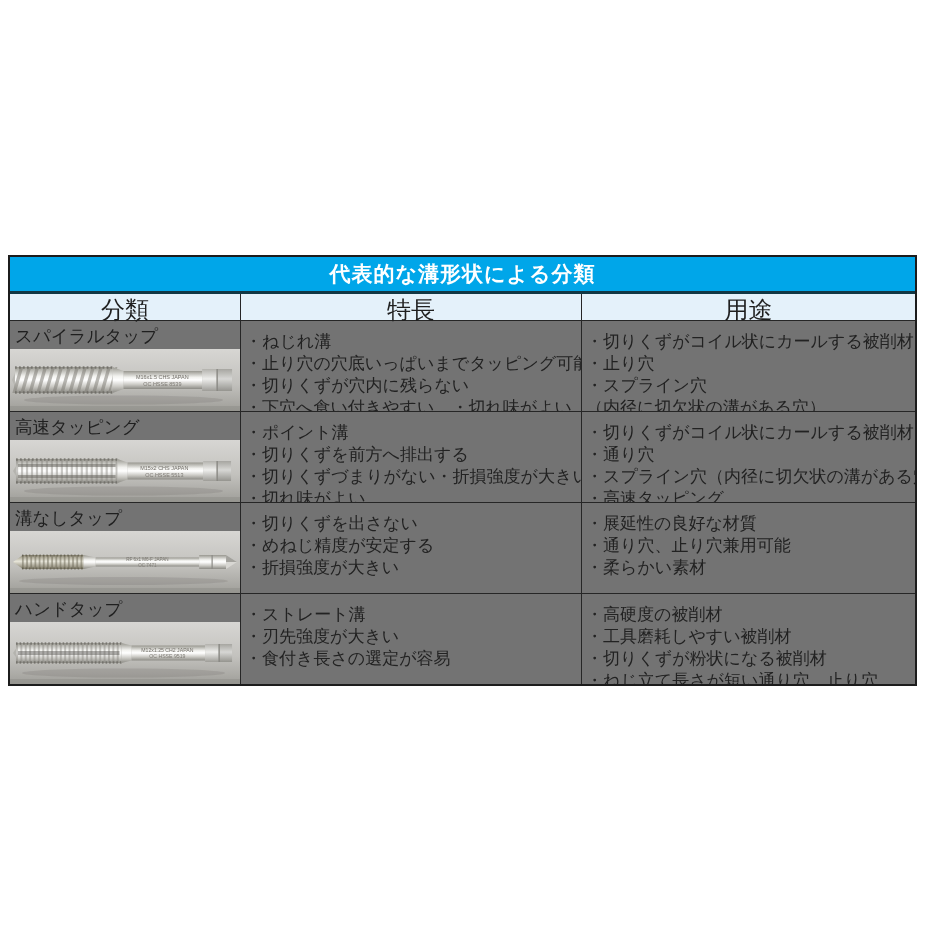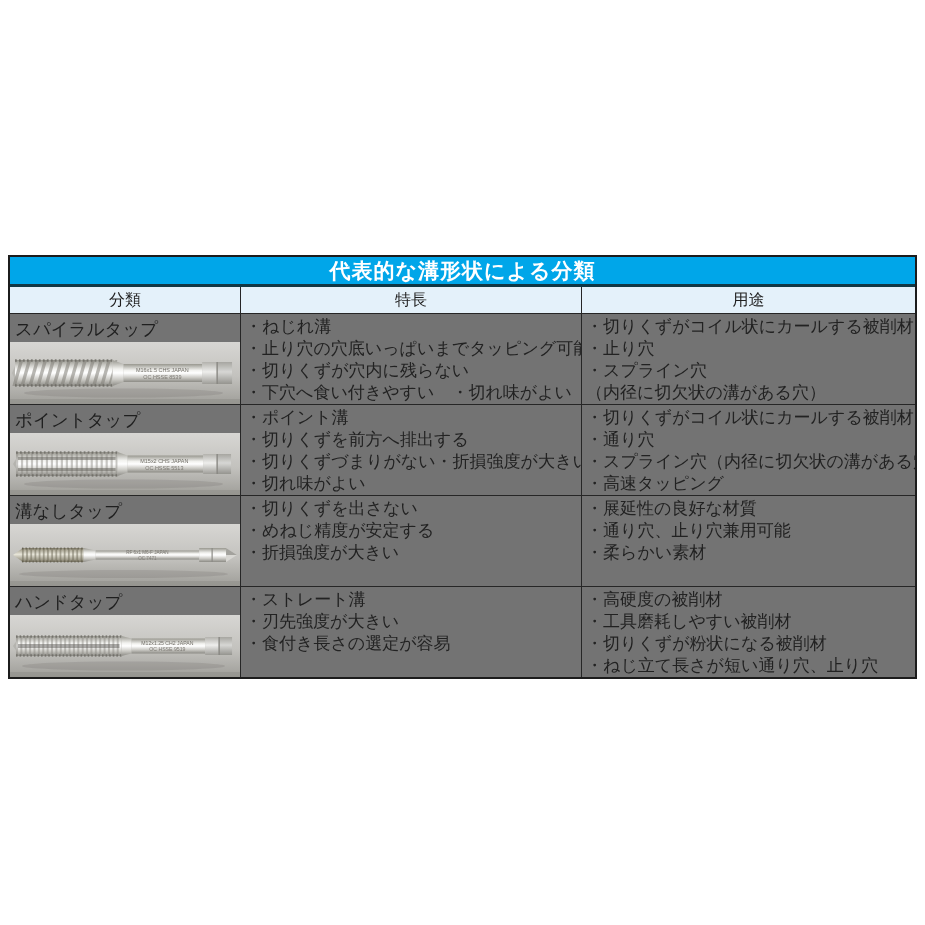--- a/index.html
+++ b/index.html
@@ -6,48 +6,48 @@
   body{
     width:925px;height:925px;background:#ffffff;position:relative;overflow:hidden;
     font-family:"Liberation Sans","DejaVu Sans",sans-serif;
     -webkit-font-smoothing:antialiased;
   }
   .tap-table{
     position:absolute;left:8px;top:255px;width:909px;
     border:2px solid #1c1c1c;box-sizing:border-box;background:#fff;
   }
   .title-bar{
-    height:30px;box-sizing:border-box;
+    height:37px;box-sizing:border-box;
     background:#00a6e9;color:#fff;
     border-bottom:3px solid #113744;
     font-size:21px;font-weight:bold;letter-spacing:1px;
     display:flex;align-items:center;justify-content:center;
   }
   .cols-header{
     display:grid;grid-template-columns:231px 341px 1fr;
     height:26px;background:#e4f1fa;
   }
   .hcell{
     display:flex;align-items:center;justify-content:center;
-    font-size:16px;color:#1f1f1f;box-sizing:border-box;
+    font-size:24px;color:#1f1f1f;box-sizing:border-box;
   }
   .hcell.b, .cell.b{border-right:1.5px solid #262626;}
   .row{
     display:grid;grid-template-columns:231px 341px 1fr;
     height:90px;border-top:1.5px solid #262626;background:#737373;
   }
   .cell{box-sizing:border-box;position:relative;overflow:hidden;}
   .tap-name{
     font-size:17.5px;color:#1f1f1f;padding:3px 5px 0 5px;white-space:nowrap;
   }
   .tap-photo{
     position:absolute;left:0;right:0;bottom:0;height:62px;
   }
   .tap-photo svg{display:block;width:100%;height:100%;}
-  .txtcell{padding:2px 2px 0 4px;}
+  .txtcell{padding:10px 2px 0 4px;}
   .line{
     font-size:17px;line-height:22px;color:#222;white-space:nowrap;
   }
 </style>
 </head>
 <body>
 
 <div class="tap-table">
 
   <div class="title-bar">代表的な溝形状による分類</div>
@@ -111,21 +111,21 @@
     <div class="cell txtcell">
       <div class="line">・切りくずがコイル状にカールする被削材</div>
       <div class="line">・止り穴</div>
       <div class="line">・スプライン穴</div>
       <div class="line"> （内径に切欠状の溝がある穴）</div>
     </div>
   </div>
 
   <div class="row">
     <div class="cell b">
-      <div class="tap-name">ポイントタップ</div>
+      <div class="tap-name">高速タッピング</div>
       <div class="tap-photo">
         <svg viewBox="0 0 231 62" preserveAspectRatio="none">
           <defs>
             <linearGradient id="bg-b" x1="0" y1="0" x2="0" y2="1">
               <stop offset="0" stop-color="#d7d6d3"></stop>
                 <stop offset="0.55" stop-color="#c3c2be"></stop>
                 <stop offset="1" stop-color="#9f9e99"></stop>
             </linearGradient>
             <linearGradient id="mt-b" x1="0" y1="0" x2="0" y2="1">
               <stop offset="0" stop-color="#98978f"></stop>

